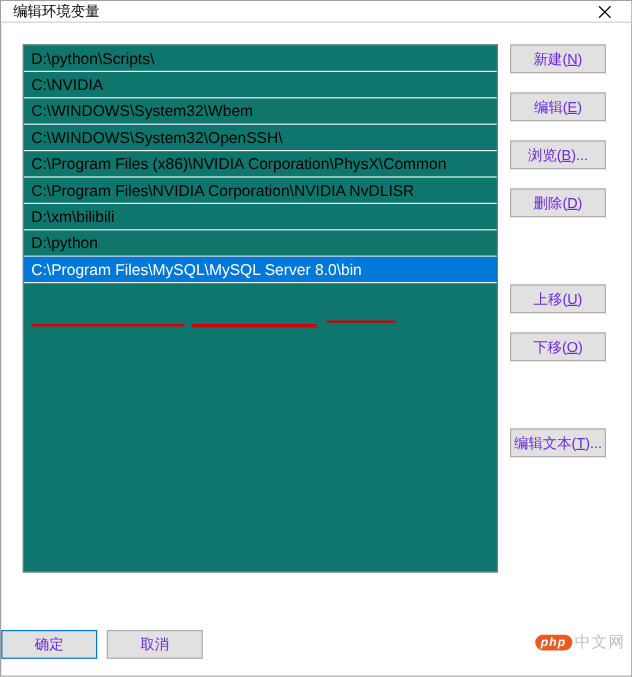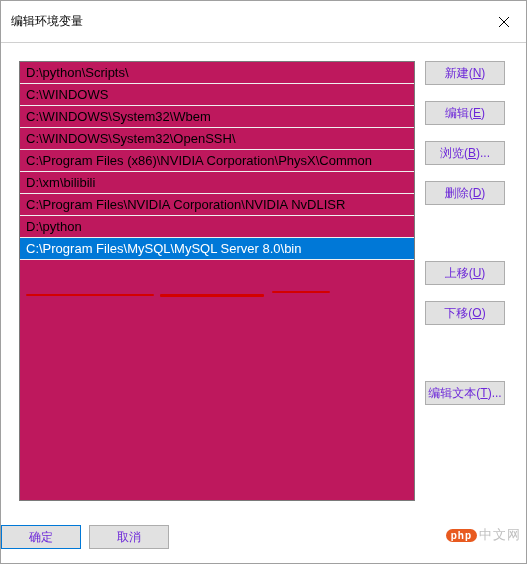--- a/index.html
+++ b/index.html
@@ -14,21 +14,21 @@
     }
     .window {
       background: #fff;
       width: 527px;
       height: 564px;
       border: 1px solid #a0a0a0;
       display: flex;
       flex-direction: column;
     }
     .titlebar {
-      height: 42px;
+      height: 18px;
       display: flex;
       align-items: center;
       justify-content: space-between;
       padding-left: 10px;
       border-bottom: 1px solid #d0d0d0;
       background: #fff;
     }
     .titlebar-title { font-size: 12px; color: #000; }
     .close-btn {
       width: 45px; height: 30px;
@@ -44,21 +44,21 @@
       position: relative;
     }
     .main-row {
       display: flex;
       gap: 10px;
       flex: 1;
       min-height: 0;
     }
     .listbox {
       border: 1px solid #7a7a7a;
-      background: #be185d;
+      background: #0f766e;
       width: 396px;
       height: 440px;
       overflow: hidden;
       position: relative;
     }
     .list-item {
       padding: 3px 6px;
       font-size: 13px;
       color: #000;
       white-space: nowrap;
@@ -121,20 +121,21 @@
       align-items: center;
       gap: 2px;
     }
     .watermark .php-pill {
       background: #e85a1f;
       color: #fff;
       font-weight: bold;
       font-size: 10px;
       border-radius: 7px;
       padding: 1px 5px 1px 5px;
+      font-style: italic;
     }
   </style>
 </head>
 <body>
 
 <div class="window">
 
   <div class="titlebar">
     <span class="titlebar-title">编辑环境变量</span>
     <div class="close-btn">
@@ -146,26 +147,26 @@
   </div>
 
   <div class="content">
     <div class="main-row">
 
       <div class="listbox" id="listbox">
         <div class="red-underline u1"></div>
         <div class="red-underline u2"></div>
         <div class="red-underline u3"></div>
       <div class="list-item">D:\python\Scripts\</div>
-          <div class="list-item">C:\WINDOWS</div>
+          <div class="list-item">C:\NVIDIA</div>
           <div class="list-item">C:\WINDOWS\System32\Wbem</div>
           <div class="list-item">C:\WINDOWS\System32\OpenSSH\</div>
           <div class="list-item">C:\Program Files (x86)\NVIDIA Corporation\PhysX\Common</div>
+          <div class="list-item">C:\Program Files\NVIDIA Corporation\NVIDIA NvDLISR</div>
           <div class="list-item">D:\xm\bilibili</div>
-          <div class="list-item">C:\Program Files\NVIDIA Corporation\NVIDIA NvDLISR</div>
           <div class="list-item">D:\python</div>
           <div class="list-item selected">C:\Program Files\MySQL\MySQL Server 8.0\bin</div>
         </div>
 
       <div class="side-buttons">
         <div class="btn">
           <span>新建(</span>
             <u>N</u>
             <span>)</span>
         </div>

